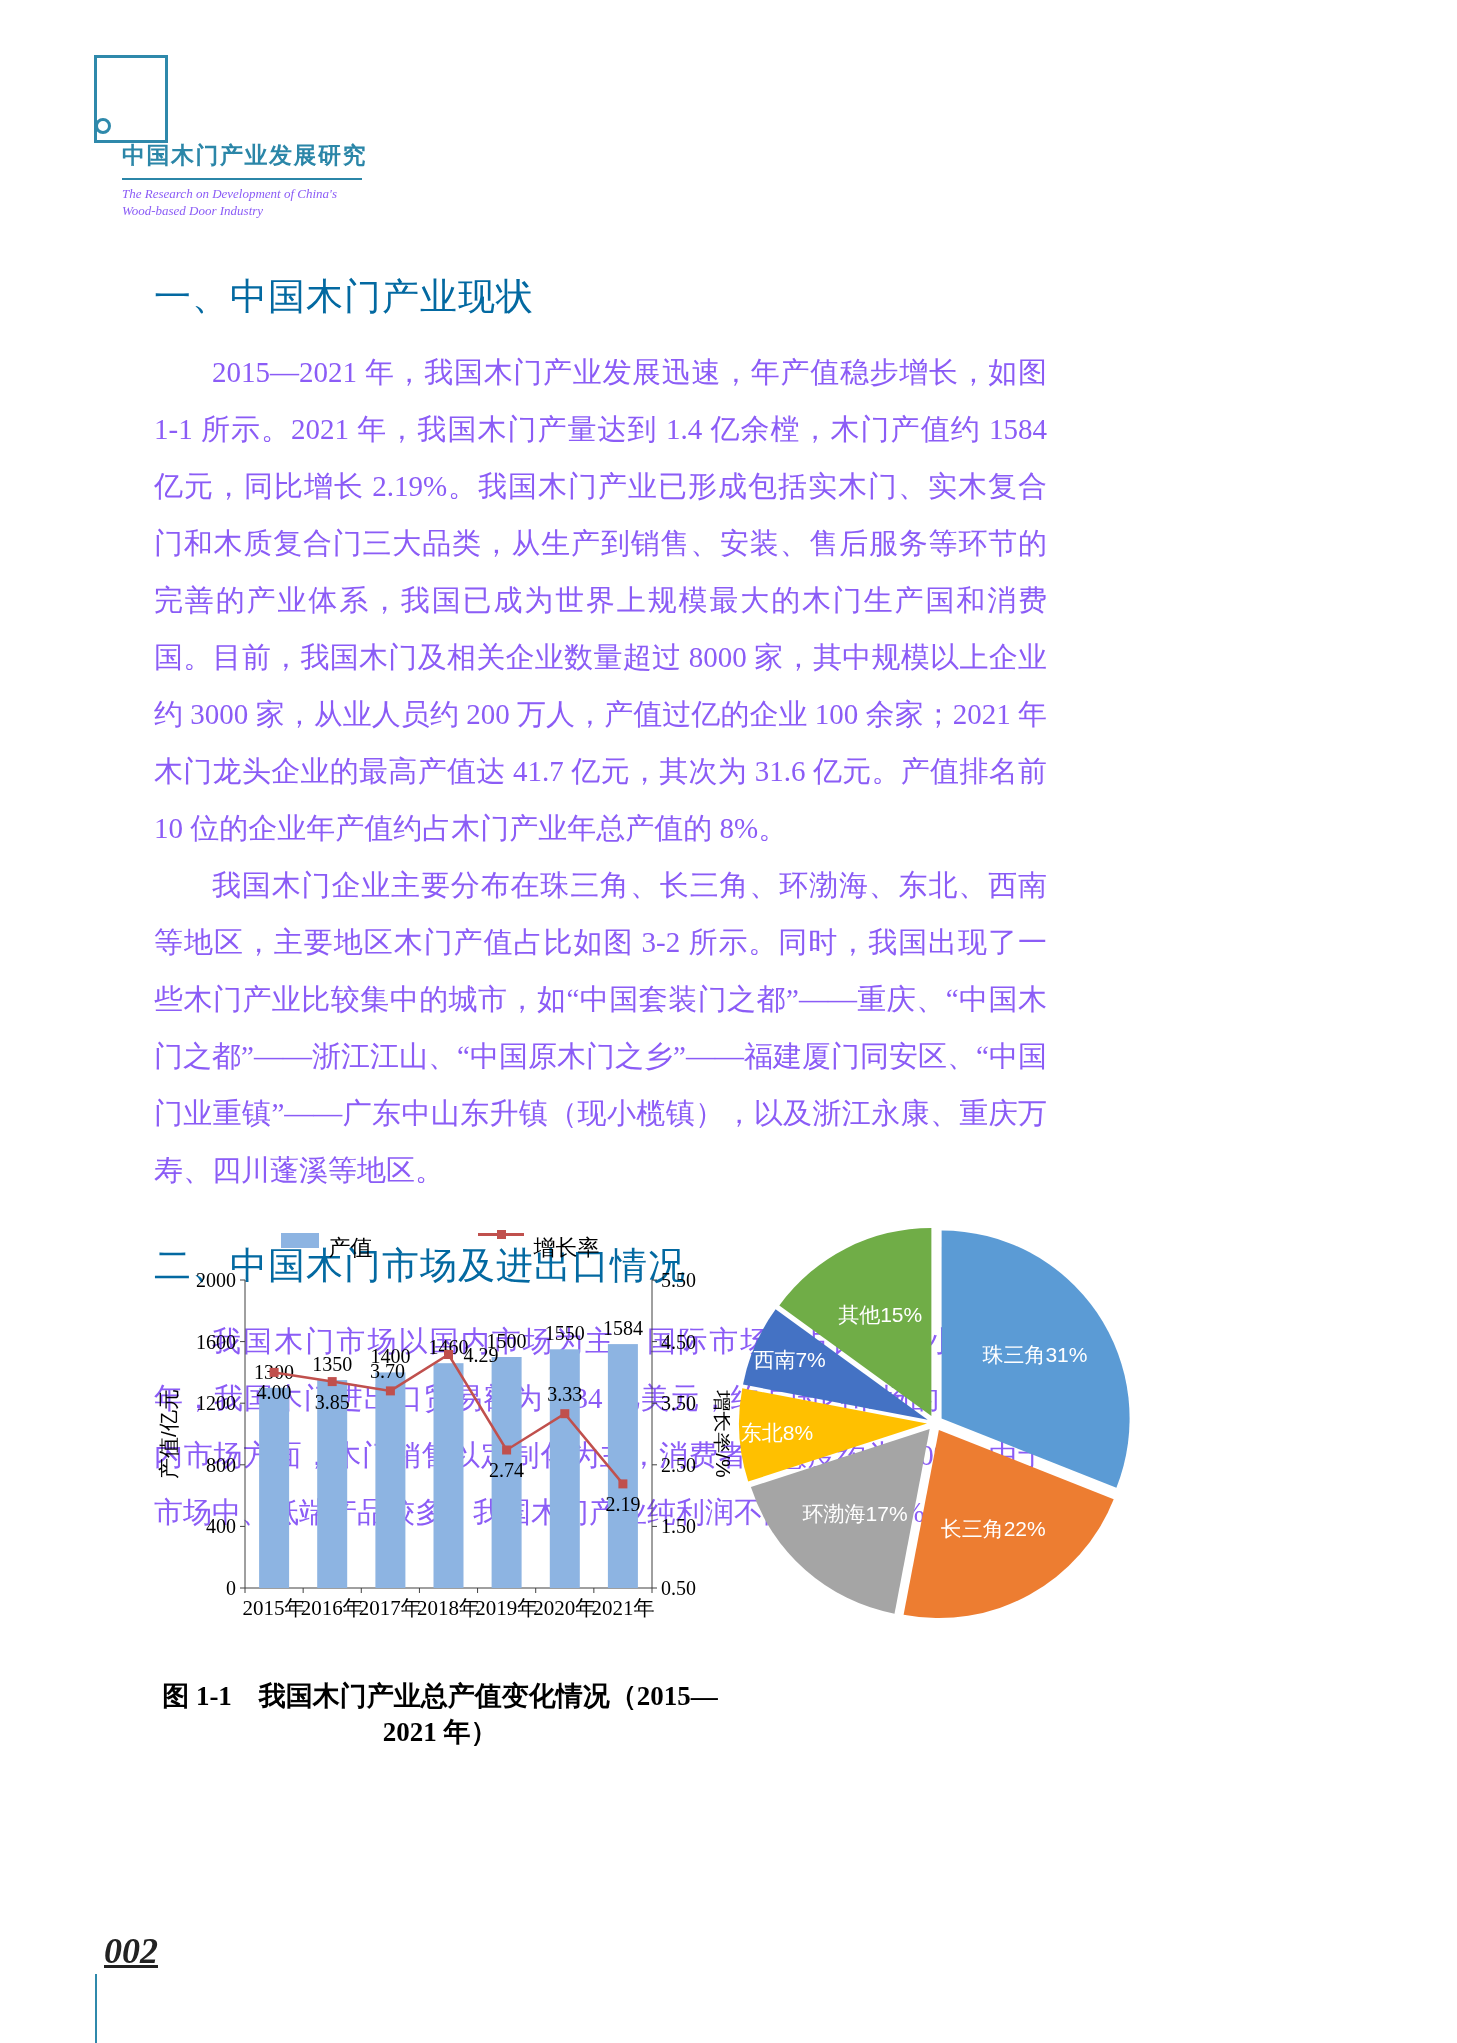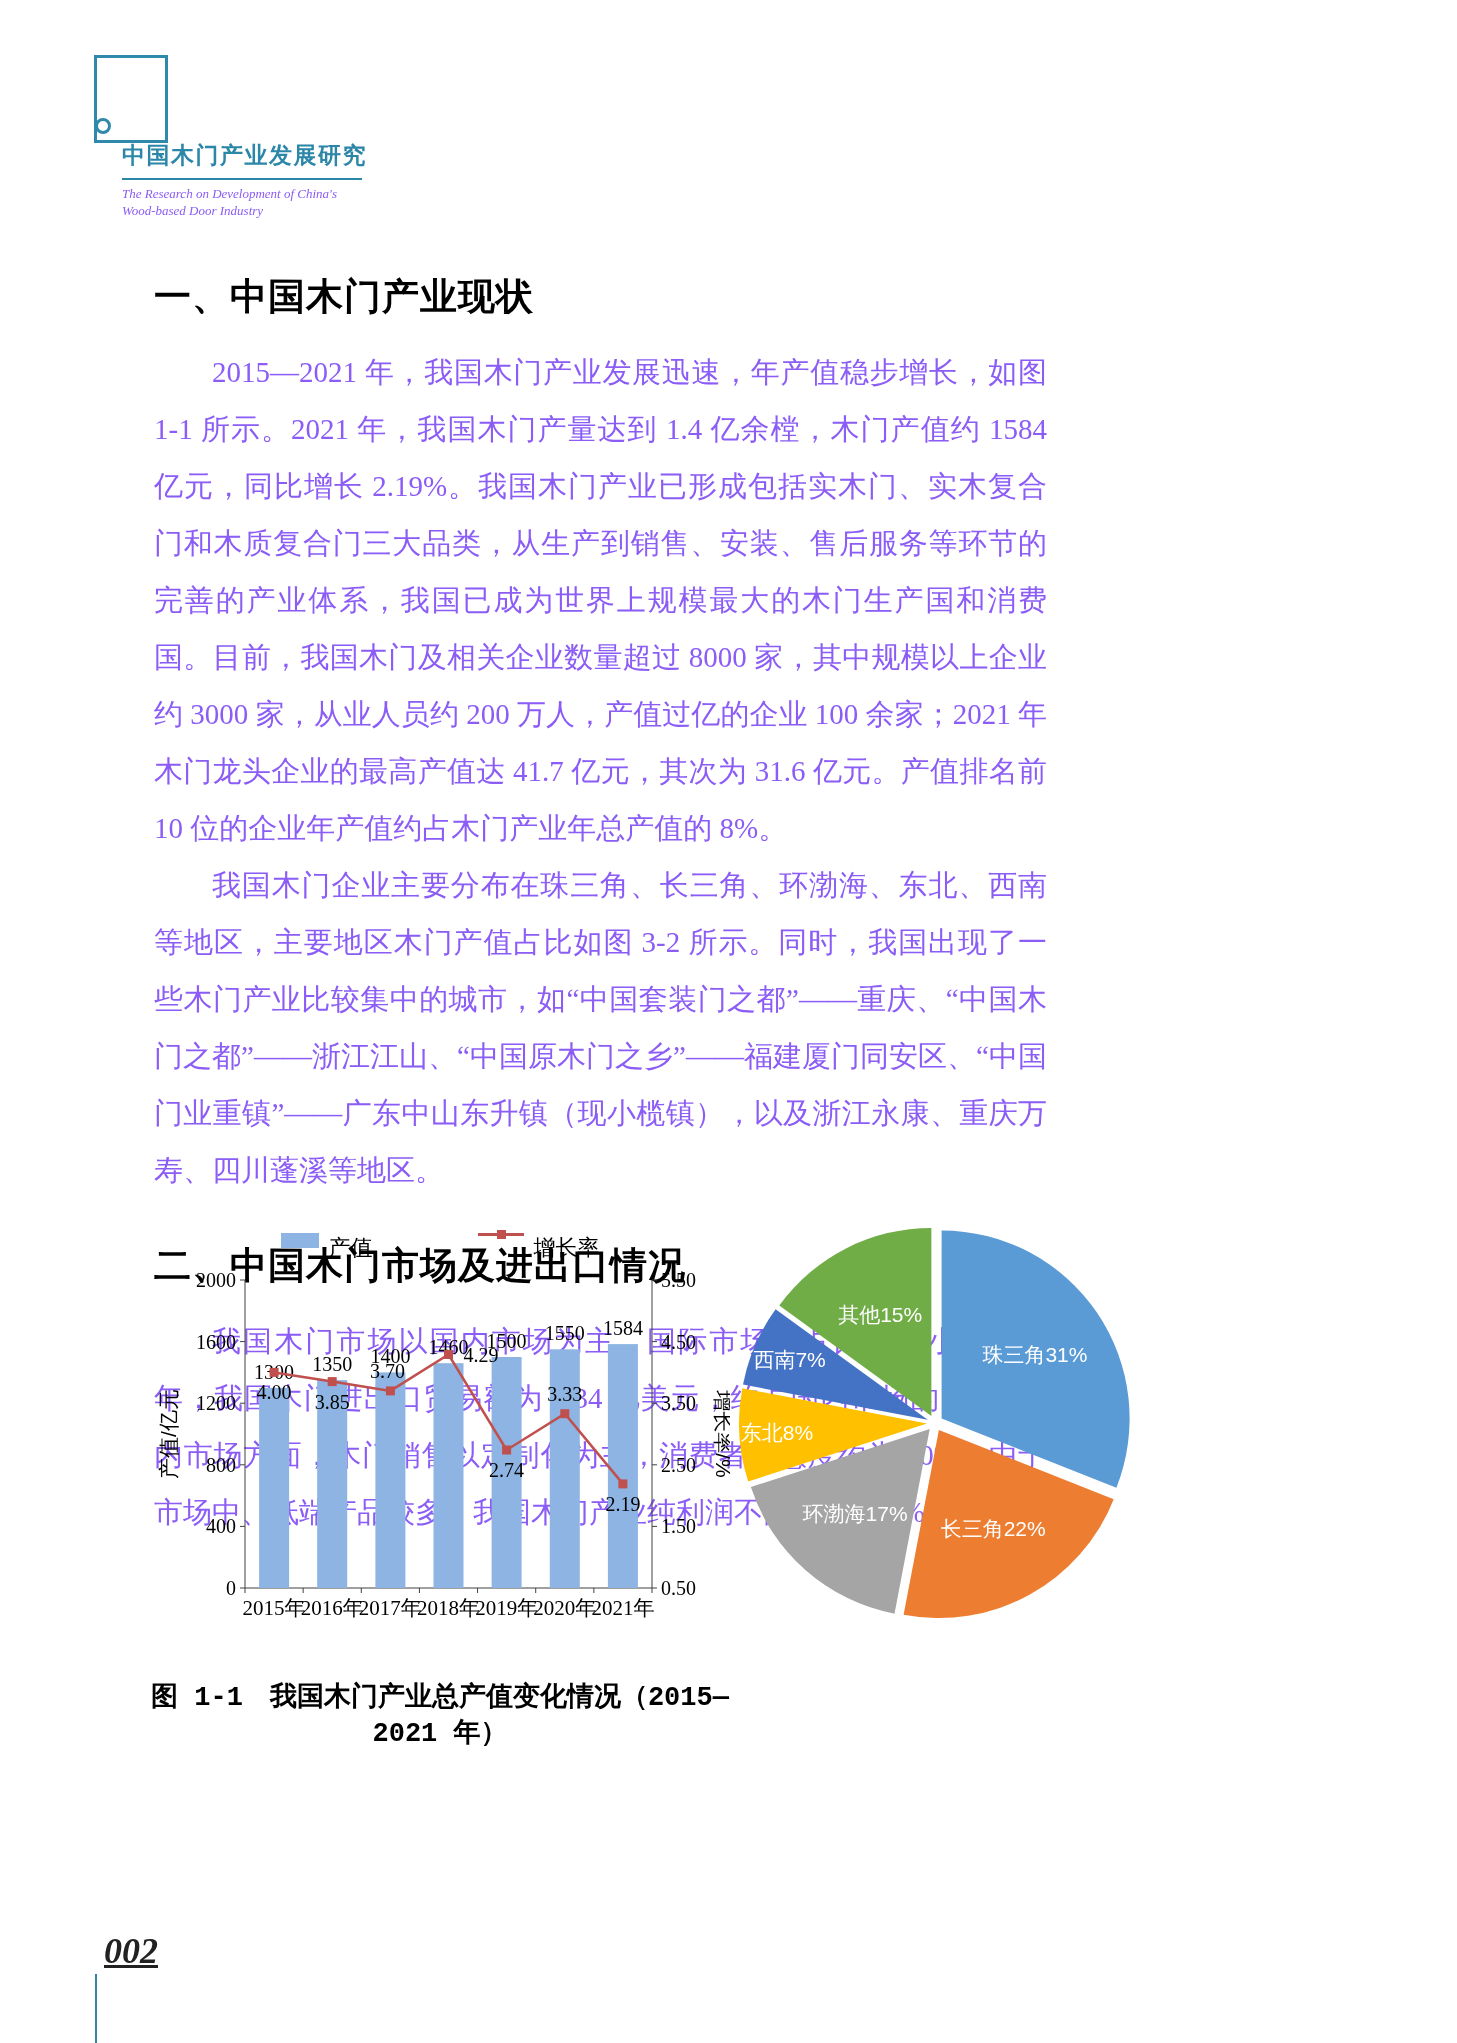--- a/index.html
+++ b/index.html
@@ -13,40 +13,40 @@
 
   
   .brand{position:absolute;left:90px;top:140px;}
   .brand-title{font-family:"Liberation Sans",sans-serif;font-weight:700;font-size:23px;
                color:#2b86a8;letter-spacing:1.5px;}
   .brand-rule{width:240px;height:2px;background:#2b86a8;margin:7px 0 5px 0;}
   .brand-sub{font-family:"Liberation Serif",serif;font-style:italic;font-size:13px;line-height:17px;color:#8b5cf6;}
 
   
   .content{position:absolute;left:122px;top:272px;width:893px;}
-  .sec-heading{font-family:"Liberation Sans",sans-serif;font-weight:700;font-size:37px;
-               color:#000000;letter-spacing:1px;margin:0 0 22px 0;}
+  .sec-heading{font-family:"Liberation Sans",sans-serif;font-weight:400;font-size:37px;
+               color:#0369a1;letter-spacing:1px;margin:0 0 22px 0;}
   .sec-heading.second{margin-top:42px;}
   .body-para{font-size:29px;line-height:57px;color:#8b5cf6;text-align:justify;
              text-indent:2em;margin:0;}
 
   
   .fig1{position:absolute;left:118px;top:1232px;width:580px;}
   .legend{display:flex;justify-content:center;align-items:center;gap:105px;height:32px;
           font-size:22px;color:#000;}
   .legend-item{display:flex;align-items:flex-start;}
   .swatch-bar{display:inline-block;width:38px;height:15px;background:#8db4e2;margin-right:10px;}
   .legend-line{position:relative;display:inline-block;width:46px;height:3px;background:#c0504d;margin-right:10px;}
   .legend-line .sq{position:absolute;left:19px;top:-3px;width:9px;height:9px;background:#c0504d;}
   .ax{stroke:#404040;stroke-width:1;}
   .tick{font-family:"Liberation Serif",serif;font-size:20px;fill:#000;}
   .xlab{font-family:"Liberation Serif",serif;font-size:21px;fill:#000;}
   .dlab{font-family:"Liberation Serif",serif;font-size:20px;fill:#000;}
   .atitle{font-family:"Liberation Sans",sans-serif;font-size:21px;fill:#000;}
-  .caption{font-family:Liberation Mono, monospace;font-weight:700;font-size:27px;
+  .caption{font-family:Liberation Serif, serif;font-weight:700;font-size:27px;
            color:#000;text-align:center;margin-top:30px;}
 
   
   .fig2{position:absolute;left:688px;top:1218px;width:436px;}
   .fig2 .caption{margin-top:40px;}
   .plab{font-family:"Liberation Sans",sans-serif;font-size:21px;fill:#ffffff;}
 
   
   .page-number{position:absolute;left:72px;top:1930px;font-style:italic;font-weight:700;
                font-size:36px;color:#222;text-decoration:underline;}

